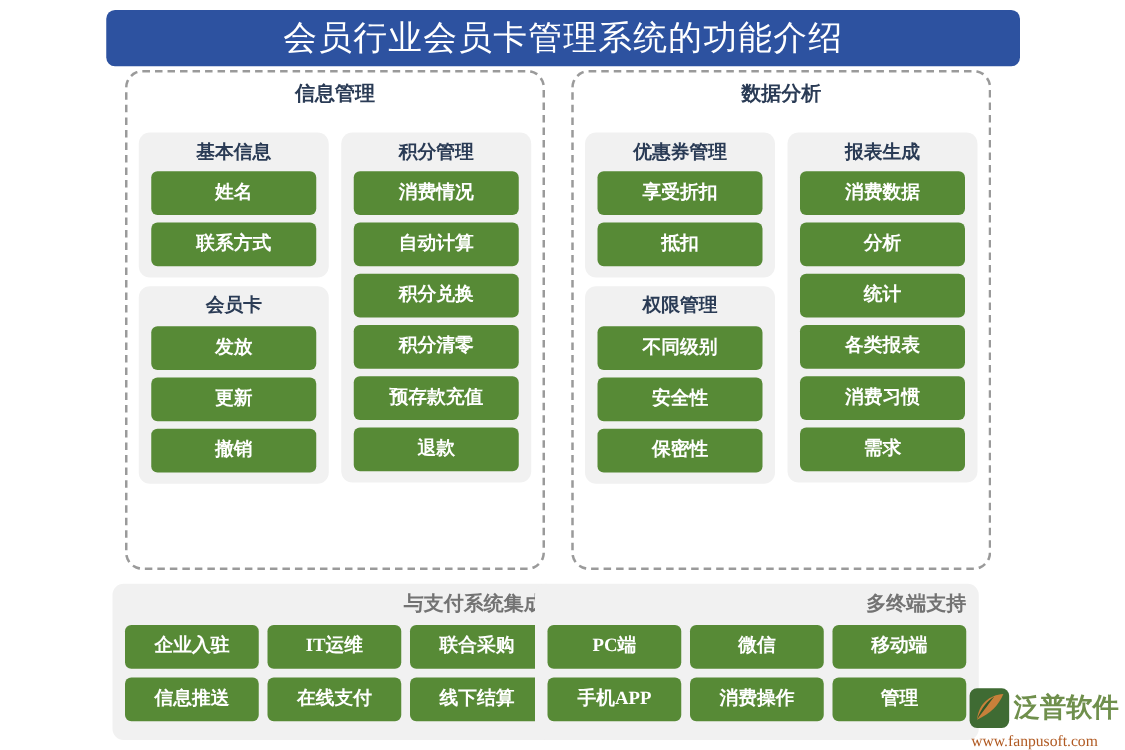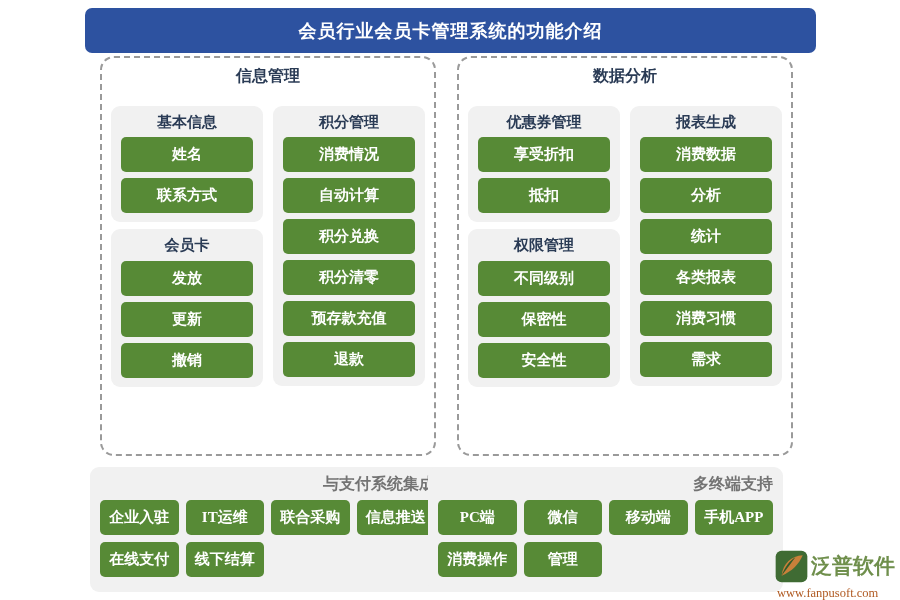--- a/index.html
+++ b/index.html
@@ -27,22 +27,22 @@
     width: 731px;
     height: 45px;
     background: #2d52a0;
     border-radius: 7px;
     display: flex;
     align-items: center;
     justify-content: center;
   }
   .title-banner .title-text {
     color: #ffffff;
-    font-size: 18px;
-    font-weight: bold;
+    font-size: 27px;
+    font-weight: normal;
     letter-spacing: 1px;
     line-height: 1;
     white-space: nowrap;
   }
 
   
   .dashed-panel {
     position: absolute;
     border: 2px dashed #9a9a9a;
     border-radius: 14px;
@@ -118,21 +118,21 @@
   .flat-panel > .panel-title {
     text-align: right;
     font-size: 16px;
     font-weight: bold;
     color: #737373;
     line-height: 1.5;
     margin-bottom: 4px;
   }
   .chip-grid {
     display: grid;
-    grid-template-columns: repeat(4, 1fr);
+    grid-template-columns: repeat(3, 1fr);
     gap: 7px;
   }
 
   
   .watermark {
     position: absolute;
     left: 775px;
     top: 550px;
     width: 125px;
     height: 58px;
@@ -215,22 +215,22 @@
               <div class="sub-title">优惠券管理</div>
               <div class="chip-stack">
                 <div class="chip">享受折扣</div>
                 <div class="chip">抵扣</div>
               </div>
             </div>
             <div class="sub-card">
               <div class="sub-title">权限管理</div>
               <div class="chip-stack">
                 <div class="chip">不同级别</div>
+                <div class="chip">安全性</div>
                 <div class="chip">保密性</div>
-                <div class="chip">安全性</div>
               </div>
             </div>
           </div>
           <div class="panel-col">
             <div class="sub-card">
               <div class="sub-title">报表生成</div>
               <div class="chip-stack">
                 <div class="chip">消费数据</div>
                 <div class="chip">分析</div>
                 <div class="chip">统计</div>

